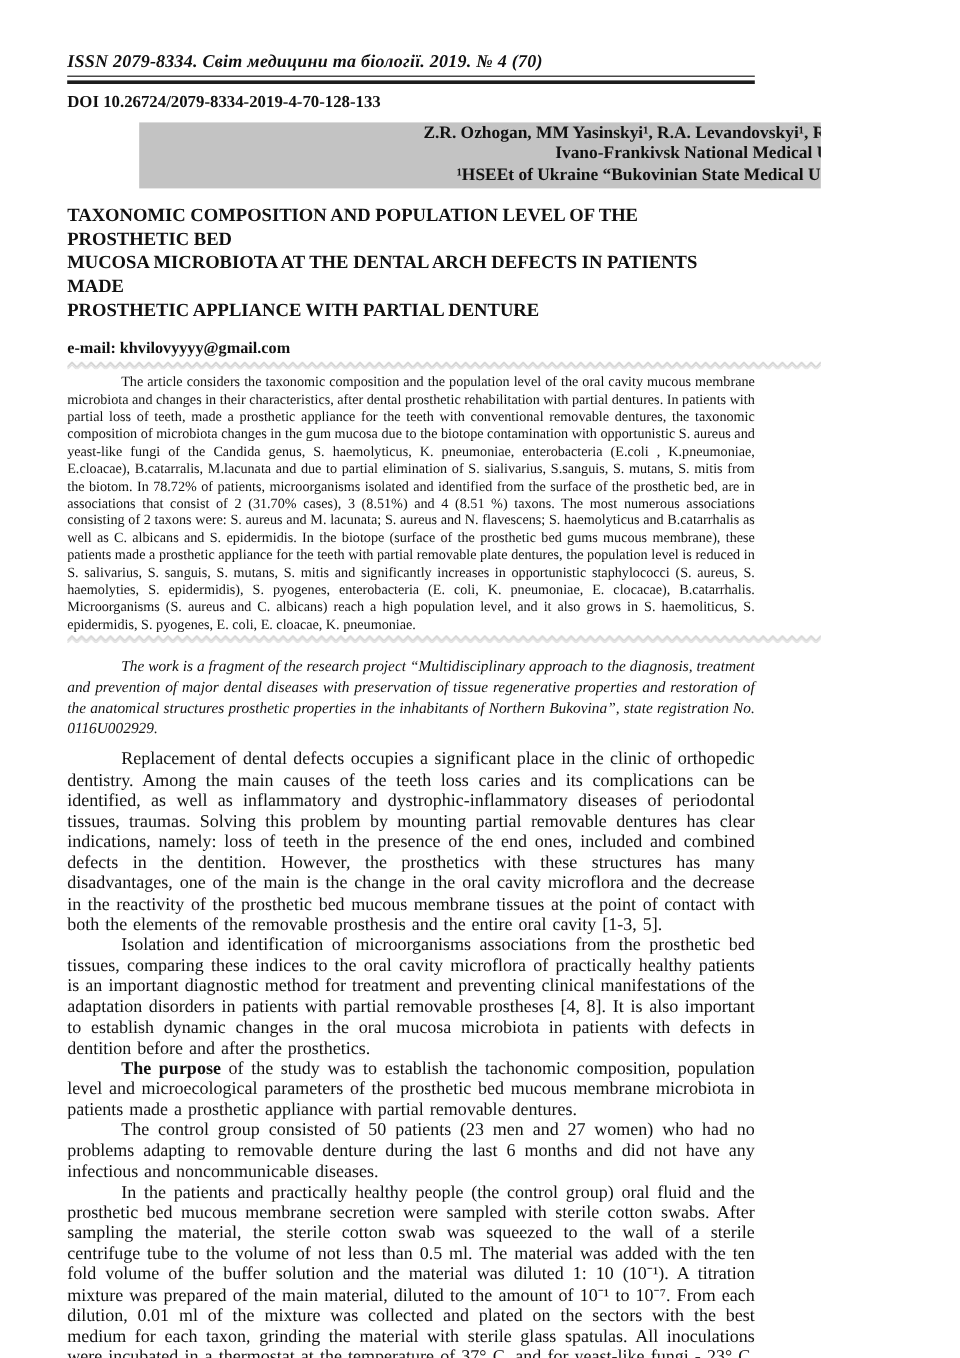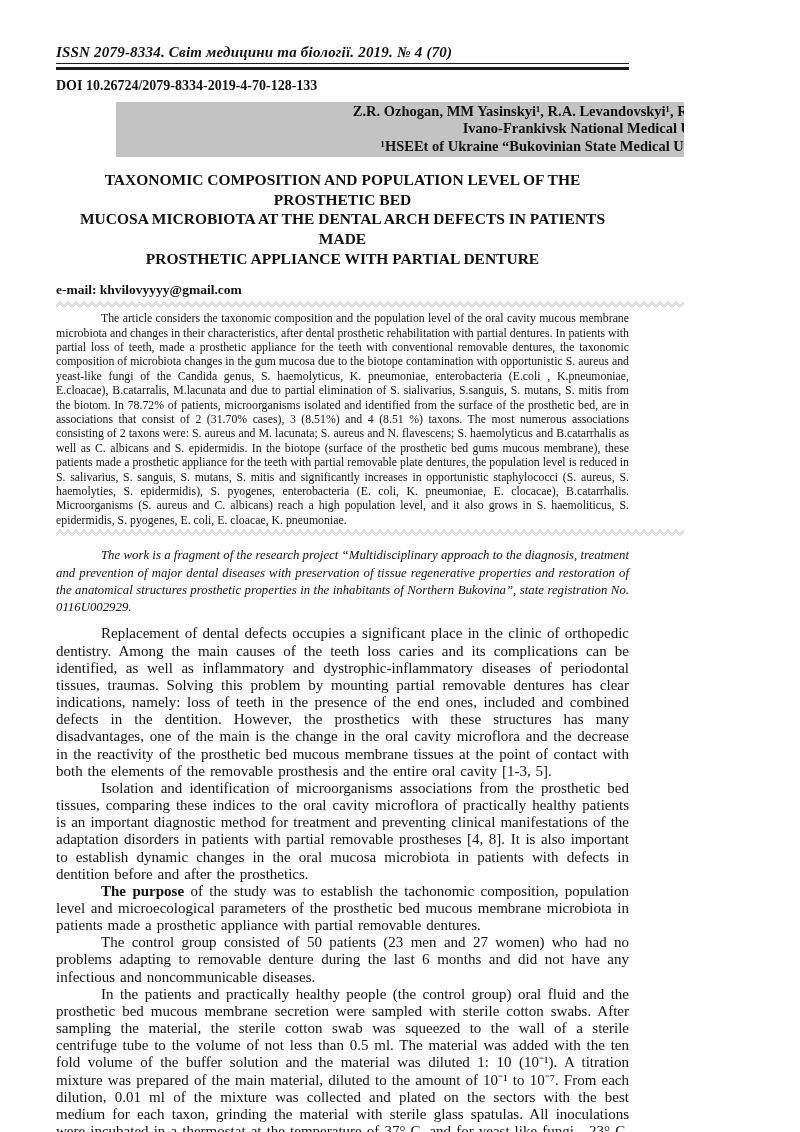--- a/index.html
+++ b/index.html
@@ -33,21 +33,21 @@
     background:#c3c3c3;
     text-align:right;
     font-weight:bold;
     font-size:14.5px;
     line-height:17.4px;
     padding:1px 0 2px 0;
   }
   
   .title{
     margin:13px 0 2px 0;
-    text-align:center;
+    text-align:left;
     font-size:15.5px;
     font-weight:bold;
     line-height:19.6px;
   }
   .title .tline{display:block;}
   .email{
     font-size:13.5px;
     margin-top:14px;
     line-height:16px;
     font-weight:bold;

